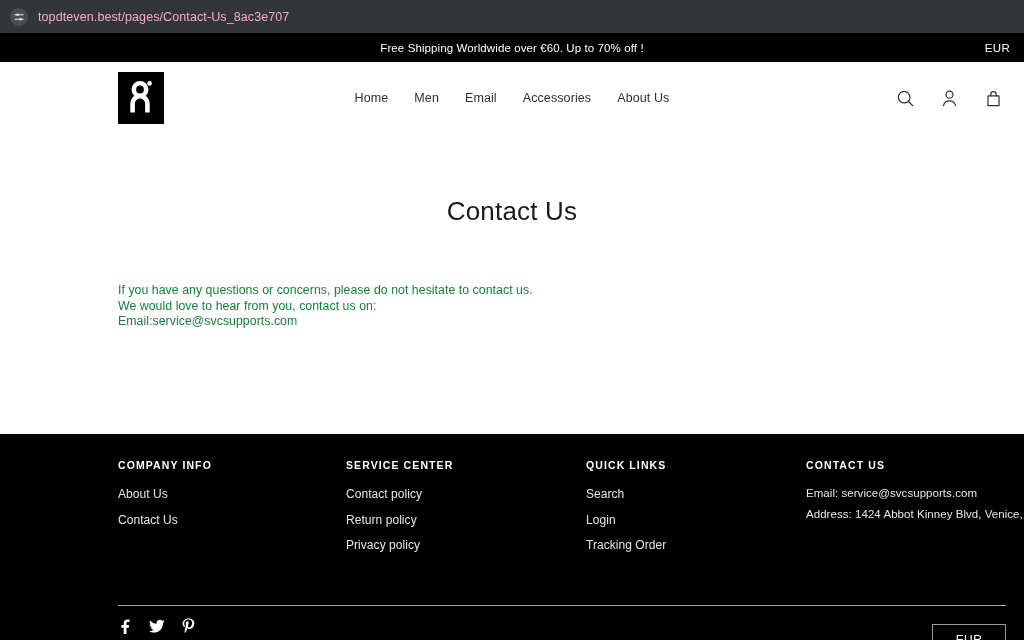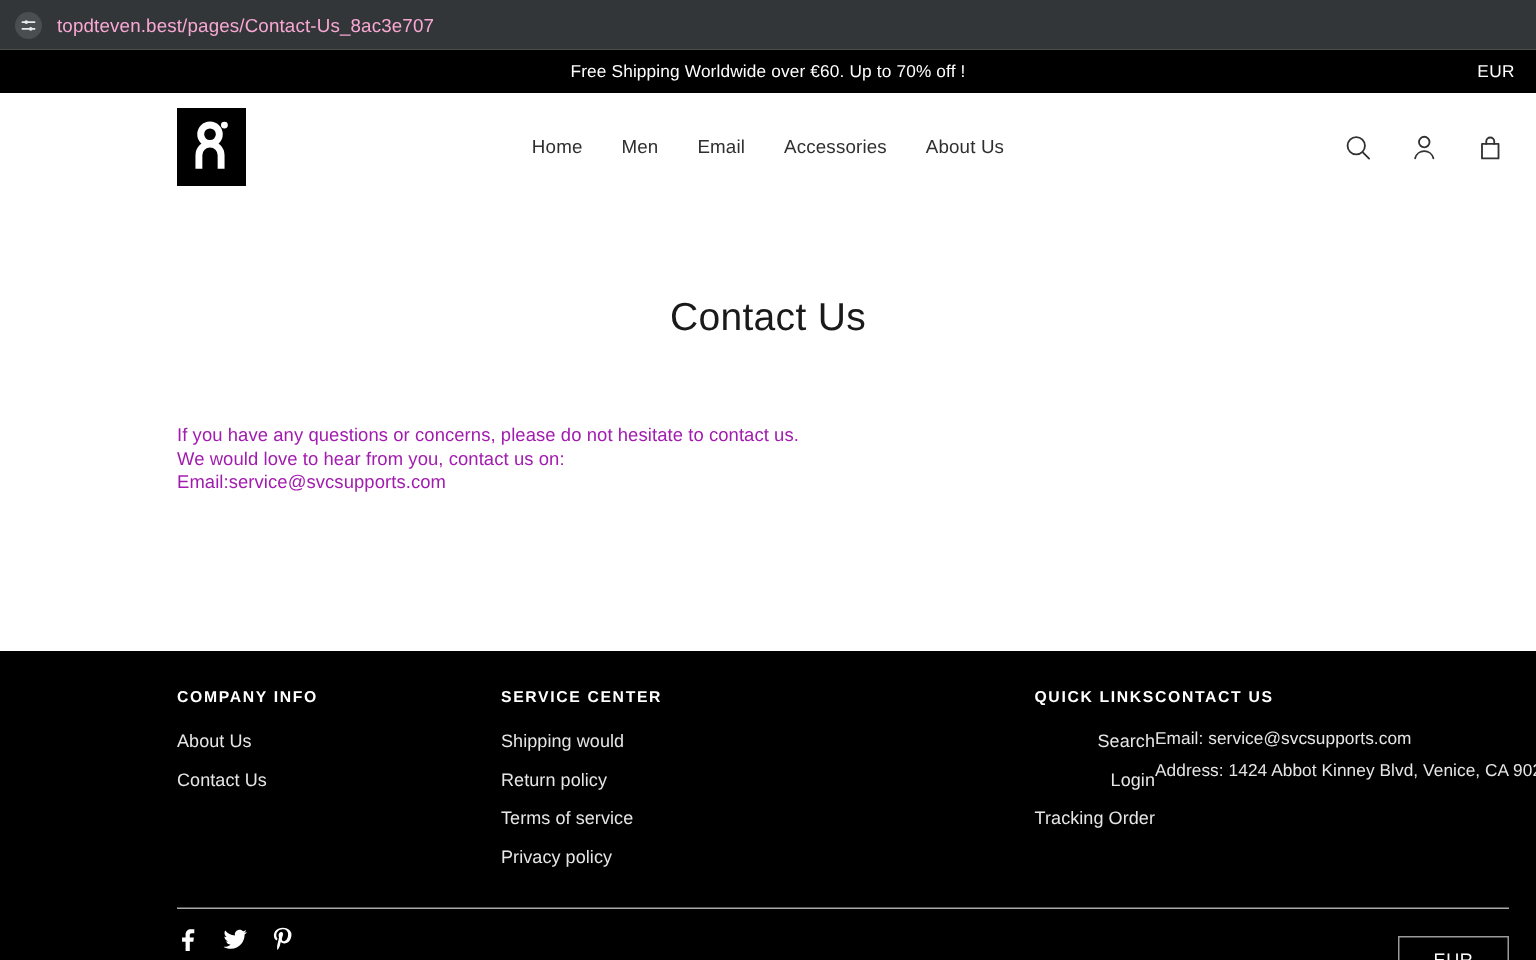--- a/index.html
+++ b/index.html
@@ -144,42 +144,43 @@
     margin: 0;
     padding-top: 62px;
     letter-spacing: 0.2px;
   }
   .page-body {
     padding: 0 0 0 118px;
     margin-top: 56px;
   }
   .page-body p {
     margin: 0 0 0 0;
-    color: #a21caf;
+    color: #15803d;
     font-size: 12.3px;
     line-height: 15.6px;
     letter-spacing: 0.05px;
   }
 
   
   .site-footer {
     background: #000000;
     height: 246px;
     box-sizing: border-box;
     padding: 0 18px 0 118px;
     position: relative;
   }
   .footer-cols {
     display: flex;
     padding-top: 25px;
+    gap: 12px;
   }
   .footer-col { flex: 0 0 auto; }
   .footer-col.c1 { width: 216px; }
   .footer-col.c2 { width: 228px; }
-  .footer-col.c3 { width: 208px; text-align: right; }
+  .footer-col.c3 { width: 208px; }
   .footer-col.c4 { width: auto; }
 
   .footer-heading {
     color: #ffffff;
     font-size: 10.5px;
     font-weight: bold;
     letter-spacing: 1.1px;
     text-transform: uppercase;
     margin: 0 0 16px 0;
     white-space: nowrap;
@@ -321,23 +322,22 @@
   <div class="footer-cols">
 
     <div class="footer-col c1">
       <div class="footer-heading">COMPANY INFO</div>
       <a class="footer-link">About Us</a>
       <a class="footer-link">Contact Us</a>
     </div>
 
     <div class="footer-col c2">
       <div class="footer-heading">SERVICE CENTER</div>
-      <a class="footer-link">Shipping would</a>
+      <a class="footer-link">Contact policy</a>
       <a class="footer-link">Return policy</a>
-      <a class="footer-link">Terms of service</a>
       <a class="footer-link">Privacy policy</a>
     </div>
 
     <div class="footer-col c3">
       <div class="footer-heading">QUICK LINKS</div>
       <a class="footer-link">Search</a>
       <a class="footer-link">Login</a>
       <a class="footer-link">Tracking Order</a>
     </div>
 

